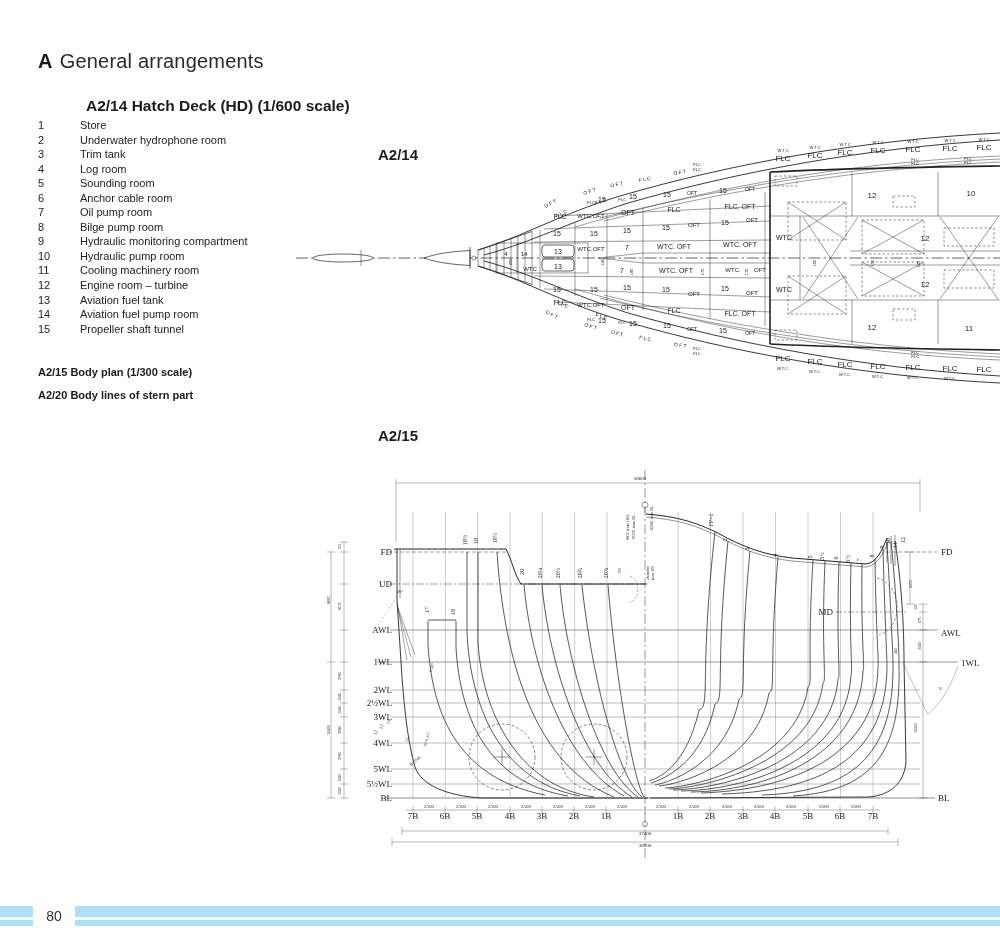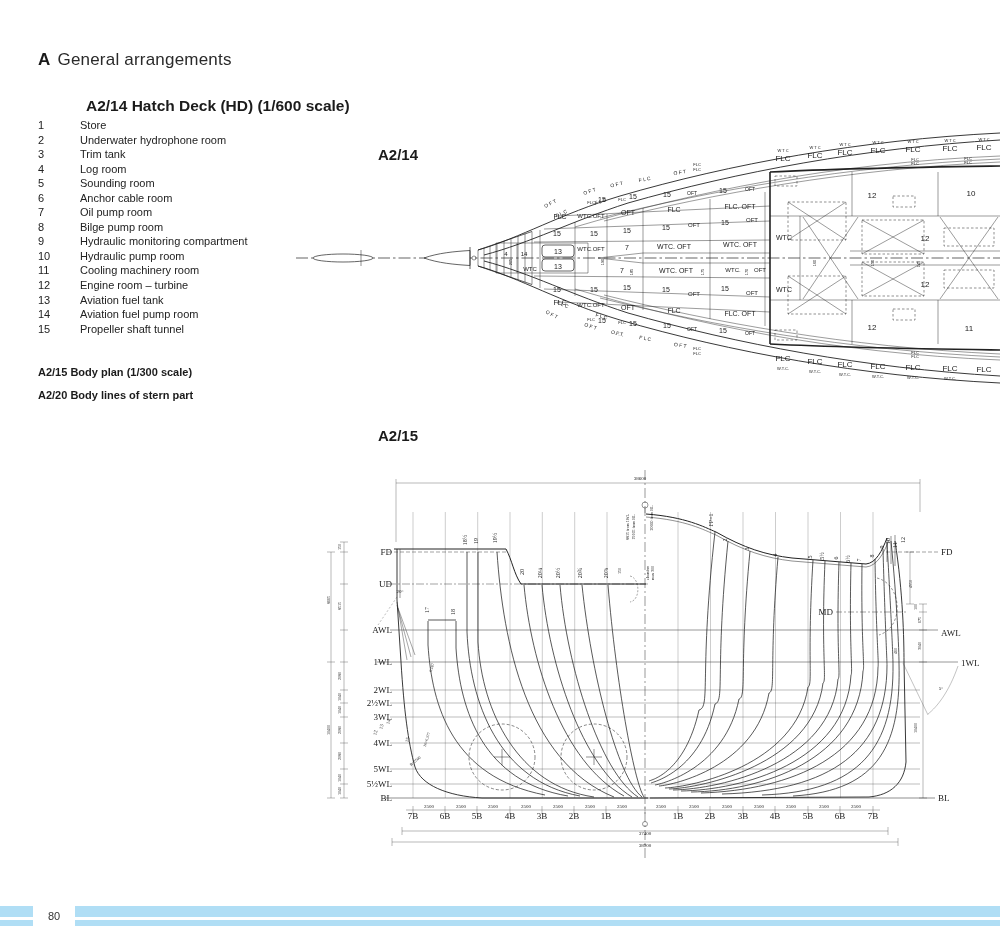--- a/index.html
+++ b/index.html
@@ -1,32 +1,32 @@
 <!DOCTYPE html>
 <html><head>
 <meta charset="utf-8">
 <style>
   html,body{margin:0;padding:0;background:#ffffff;}
   #page{position:relative;width:1000px;height:945px;background:#fff;overflow:hidden;
         font-family:"Liberation Sans",sans-serif;color:#1d1d1d;}
   .abs{position:absolute;}
-  #title{left:38px;top:50px;font-size:17px;letter-spacing:.2px;color:#2a2a2a;}
+  #title{left:38px;top:50px;font-size:20px;letter-spacing:.2px;color:#2a2a2a;}
   #title b{font-weight:700;color:#1a1a1a;margin-right:7px;}
   .h2{left:38px;font-size:15.5px;font-weight:700;color:#1b1b1b;margin-left:48px;}
   #legend{left:38px;top:118px;}
   .lrow{display:grid;grid-template-columns:42px auto;font-size:11px;line-height:14.55px;color:#222;}
   .figlab{font-size:15px;font-weight:700;color:#1b1b1b;}
   #headings2{left:38px;top:361px;}
   #headings2 .h3{font-size:11px;font-weight:700;line-height:23px;color:#1b1b1b;}
   svg{position:absolute;overflow:hidden;}
   svg path,svg line,svg circle,svg ellipse,svg rect{vector-effect:non-scaling-stroke;}
   #footer-bar1{left:0;top:906px;width:1000px;height:10.5px;}
   #footer-bar2{left:0;top:919.5px;width:1000px;height:6px;}
   #pagenum-box{left:33px;top:903px;width:42px;height:25px;background:#fff;
-               display:flex;align-items:center;justify-content:center;font-size:11px;color:#333;}
+               display:flex;align-items:center;justify-content:center;font-size:14px;color:#333;}
 </style>
 </head>
 <body>
 
 <div id="page">
 
   <div class="abs" id="title"><b>A</b><span>General arrangements</span></div>
 
   <div class="abs h2" style="top:97px;">A2/14 Hatch Deck (HD) (1/600 scale)</div>
 

